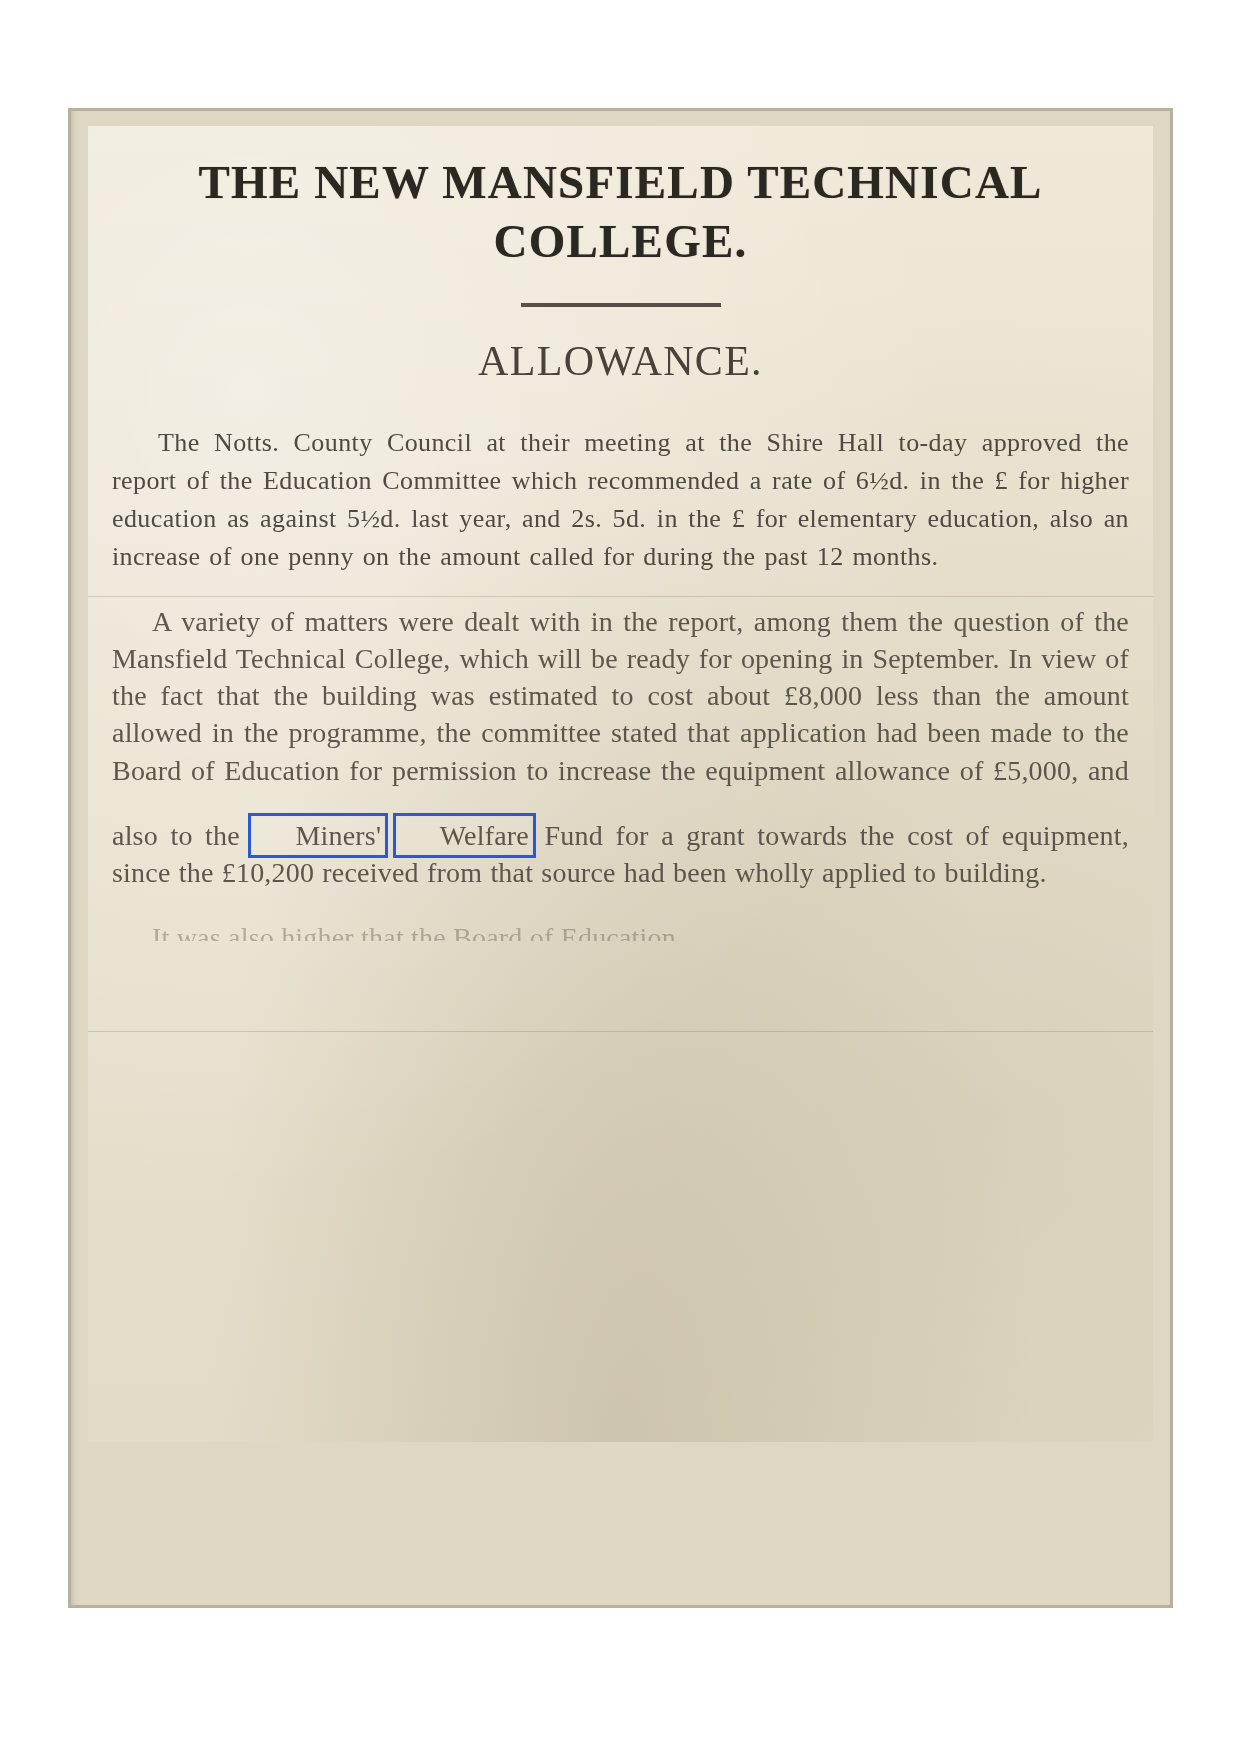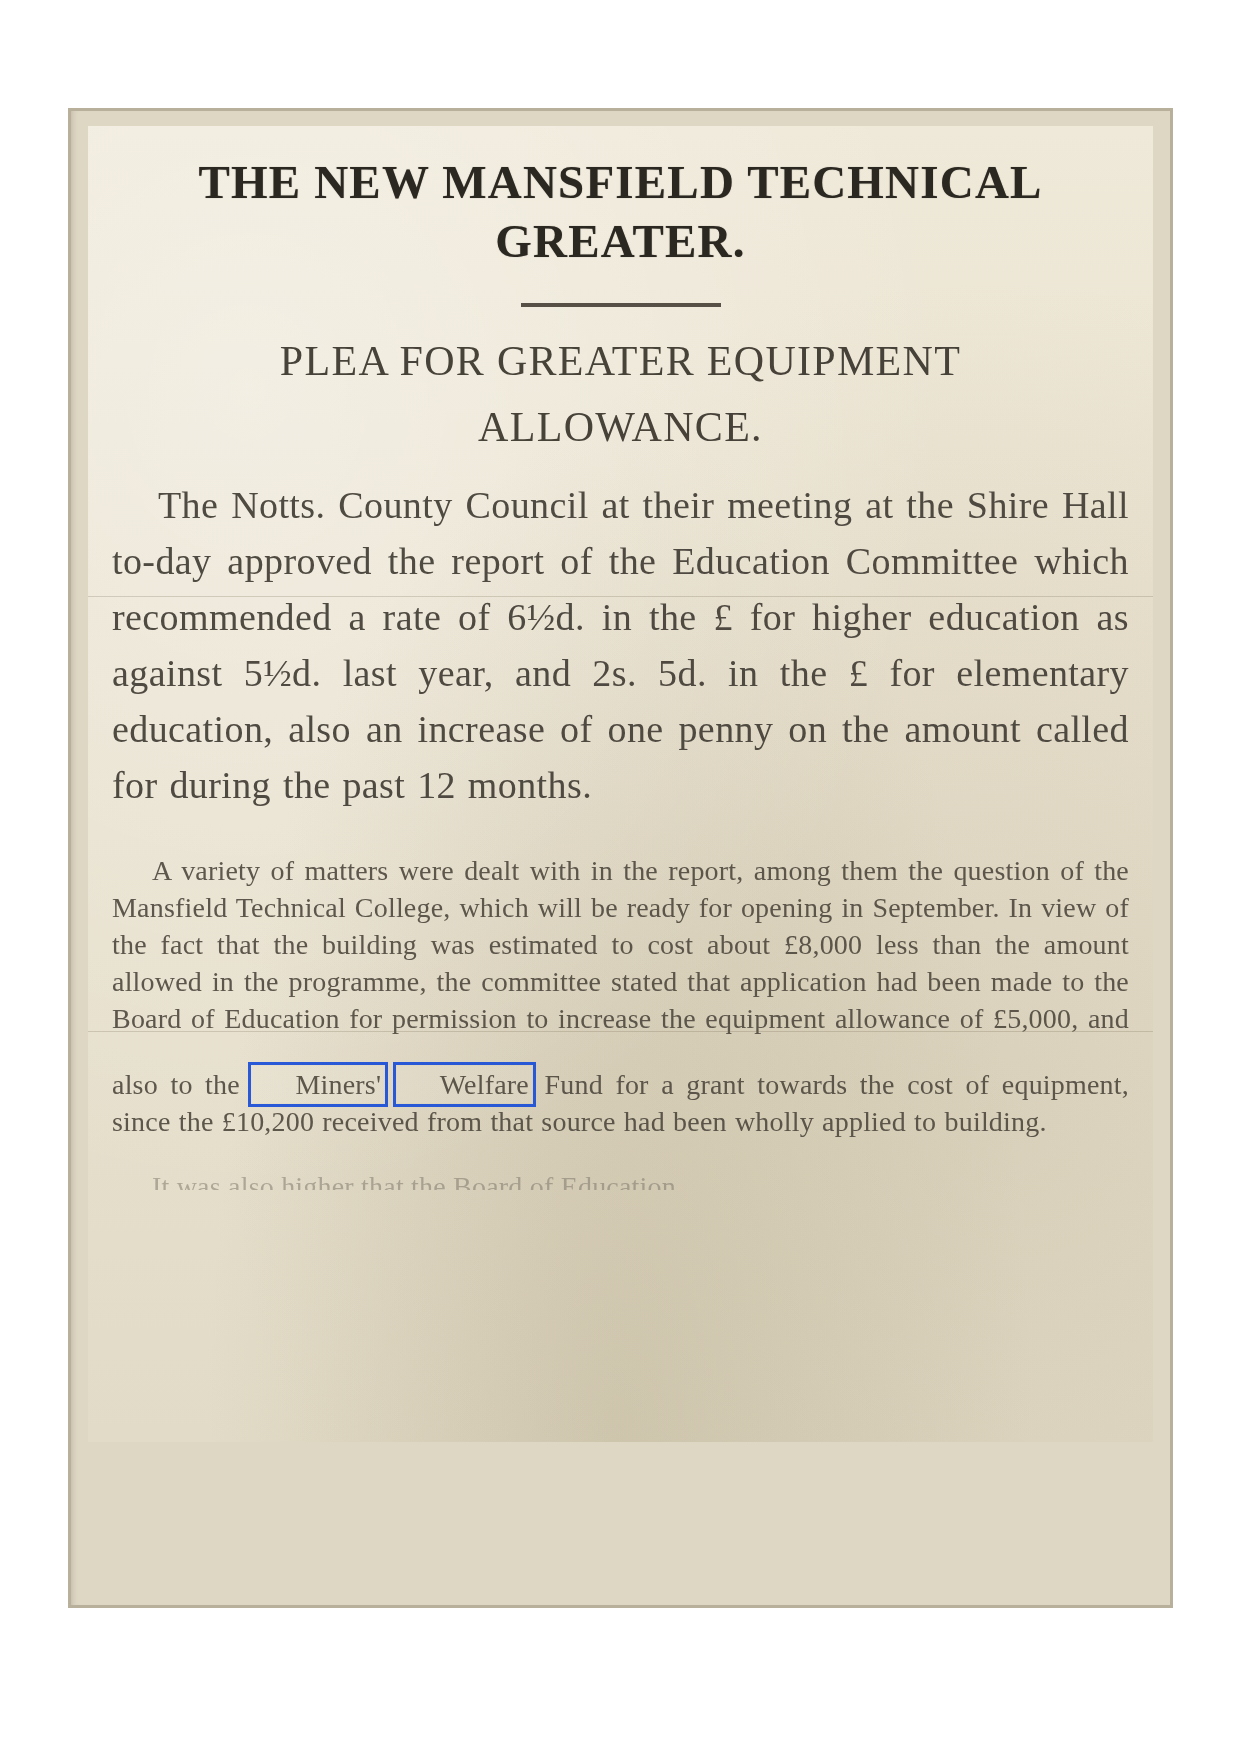--- a/index.html
+++ b/index.html
@@ -92,22 +92,22 @@
     letter-spacing: 1.3px;
     line-height: 1.18;
     font-size: 42px;
     opacity: .92;
   }
   .subhead .sline { display: block; }
   .subhead .sline2 { margin-top: 16px; }
 
   
   .lede {
-    margin-top: 26px;
-    font-size: 38px;
+    margin-top: 37px;
+    font-size: 26px;
     line-height: 1.47;
     color: #47423a;
     text-align: justify;
     text-indent: 46px;
     letter-spacing: 0.4px;
     word-spacing: 2px;
     opacity: .95;
   }
   .body2 {
     margin-top: 10px;
@@ -162,27 +162,26 @@
 <div id="clipping">
   <div id="column">
 
     <div class="crease" style="top:470px;"></div>
     <div class="crease" style="top:905px;"></div>
 
     <div class="inner">
 
       <div class="headline">
         <span class="line1">THE NEW MANSFIELD TECHNICAL</span>
-        <span class="line2">GREATER.</span>
+        <span class="line2">COLLEGE.</span>
       </div>
 
       <div class="rule"></div>
 
       <div class="subhead">
-        <span class="sline">PLEA FOR GREATER EQUIPMENT</span>
         <span class="sline sline2">ALLOWANCE.</span>
       </div>
 
       <p class="lede">The Notts. County Council at their meeting at the Shire Hall to-day approved the report of the Education Committee which recommended a rate of 6½d. in the £ for higher education as against 5½d. last year, and 2s. 5d. in the £ for elementary education, also an increase of one penny on the amount called for during the past 12 months.</p>
 
       <p class="body2">
         <span>A variety of matters were dealt with in the report, among them the question of the Mansfield Technical College, which will be ready for opening in September. In view of the fact that the building was estimated to cost about £8,000 less than the amount allowed in the programme, the committee stated that application had been made to the Board of Education for permission to increase the equipment allowance of £5,000, and also to the </span><span class="hl">Miners'</span><span> </span><span class="hl">Welfare</span><span> Fund for a grant towards the cost of equipment, since the £10,200 received from that source had been wholly applied to building.</span>
       </p>
 
       <p class="cutoff">It was also higher that the Board of Education</p>

